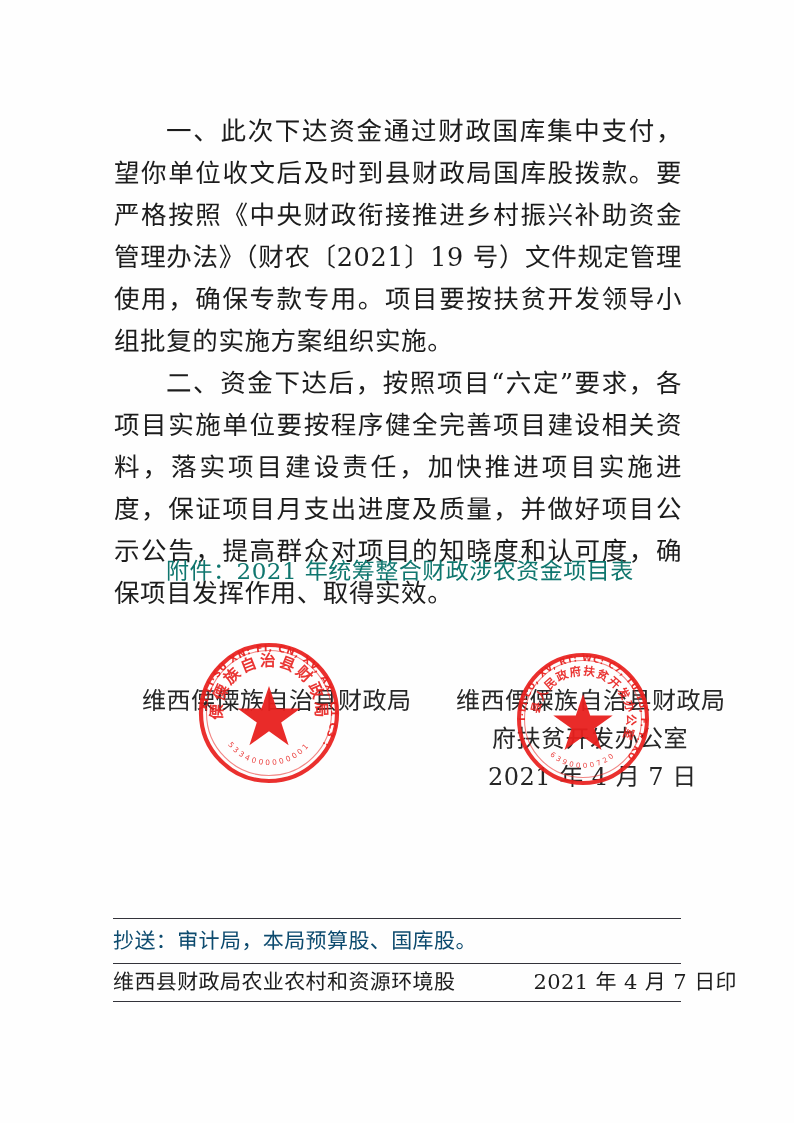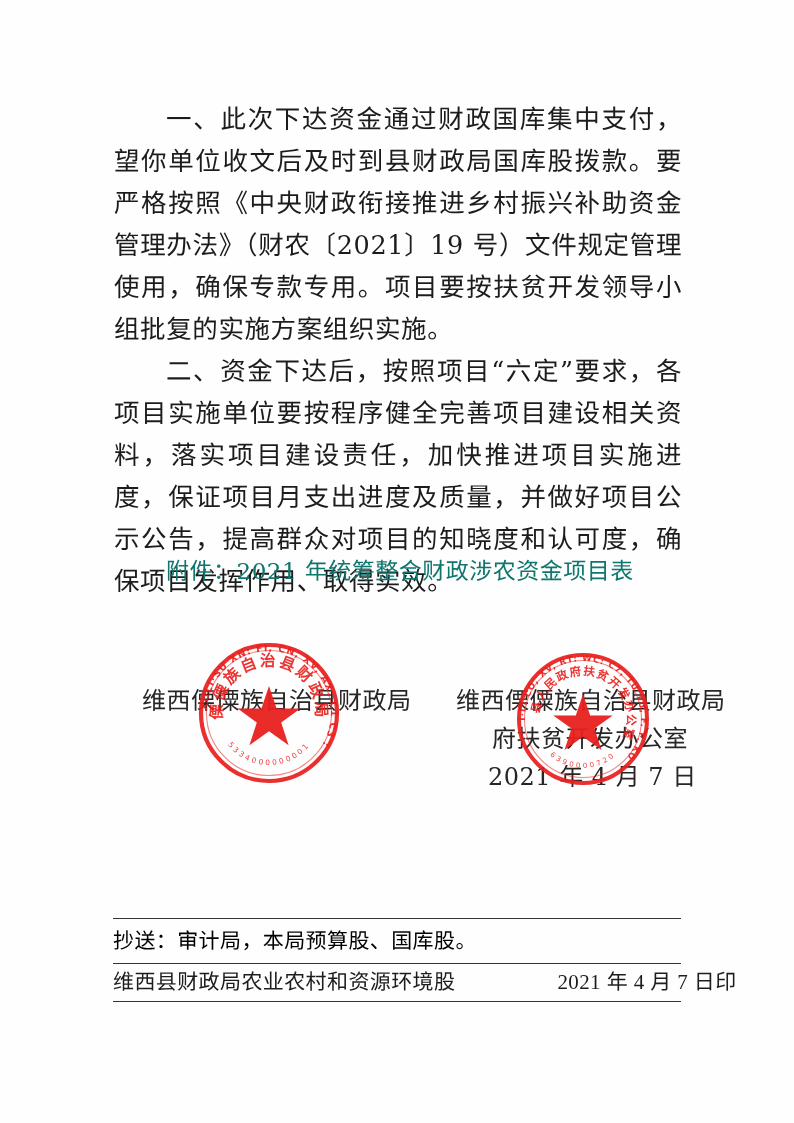--- a/index.html
+++ b/index.html
@@ -32,21 +32,21 @@
     width: 568px;
   }
 
   .para {
     font-size: 25.5px;
     line-height: 42px;
     letter-spacing: 0.6px;
     text-align: justify;
     text-justify: inter-character;
     text-indent: 52px;
-    margin: 0 0 0 0;
+    margin: 12px 0 0 0;
     color: #1c1c1c;
     font-family: "DejaVu Serif", "Liberation Serif", serif;
   }
   .para + .para { margin-top: 0px; }
 
   .attach-line {
     position: absolute;
     left: 166px;
     top: 552px;
     font-size: 23px;
@@ -112,33 +112,33 @@
     height: 0;
     border-top: 1.6px solid #33333a;
   }
   .frule.thin { border-top-width: 1.2px; }
 
   .fcc {
     font-size: 21px;
     line-height: 44px;
     letter-spacing: 0.4px;
     white-space: nowrap;
-    color: #000000;
+    color: #0c4a6e;
   }
 
   .frow {
     display: flex;
     font-size: 21px;
     line-height: 37px;
     letter-spacing: 0.4px;
     color: #1d1d1d;
     white-space: nowrap;
   }
   .frow .dept { flex: 0 0 auto; }
-  .frow .printdate { margin-left: 102px; font-family: Liberation Serif, serif; }
+  .frow .printdate { margin-left: 78px; }
 </style>
 </head>
 <body>
 
 <div class="page">
 
   <div class="body-block">
     <p class="para">一、此次下达资金通过财政国库集中支付，望你单位收文后及时到县财政局国库股拨款。要严格按照《中央财政衔接推进乡村振兴补助资金管理办法》（财农〔2021〕19 号）文件规定管理使用，确保专款专用。项目要按扶贫开发领导小组批复的实施方案组织实施。</p>
     <p class="para">二、资金下达后，按照项目“六定”要求，各项目实施单位要按程序健全完善项目建设相关资料，落实项目建设责任，加快推进项目实施进度，保证项目月支出进度及质量，并做好项目公示公告，提高群众对项目的知晓度和认可度，确保项目发挥作用、取得实效。</p>
   </div>

